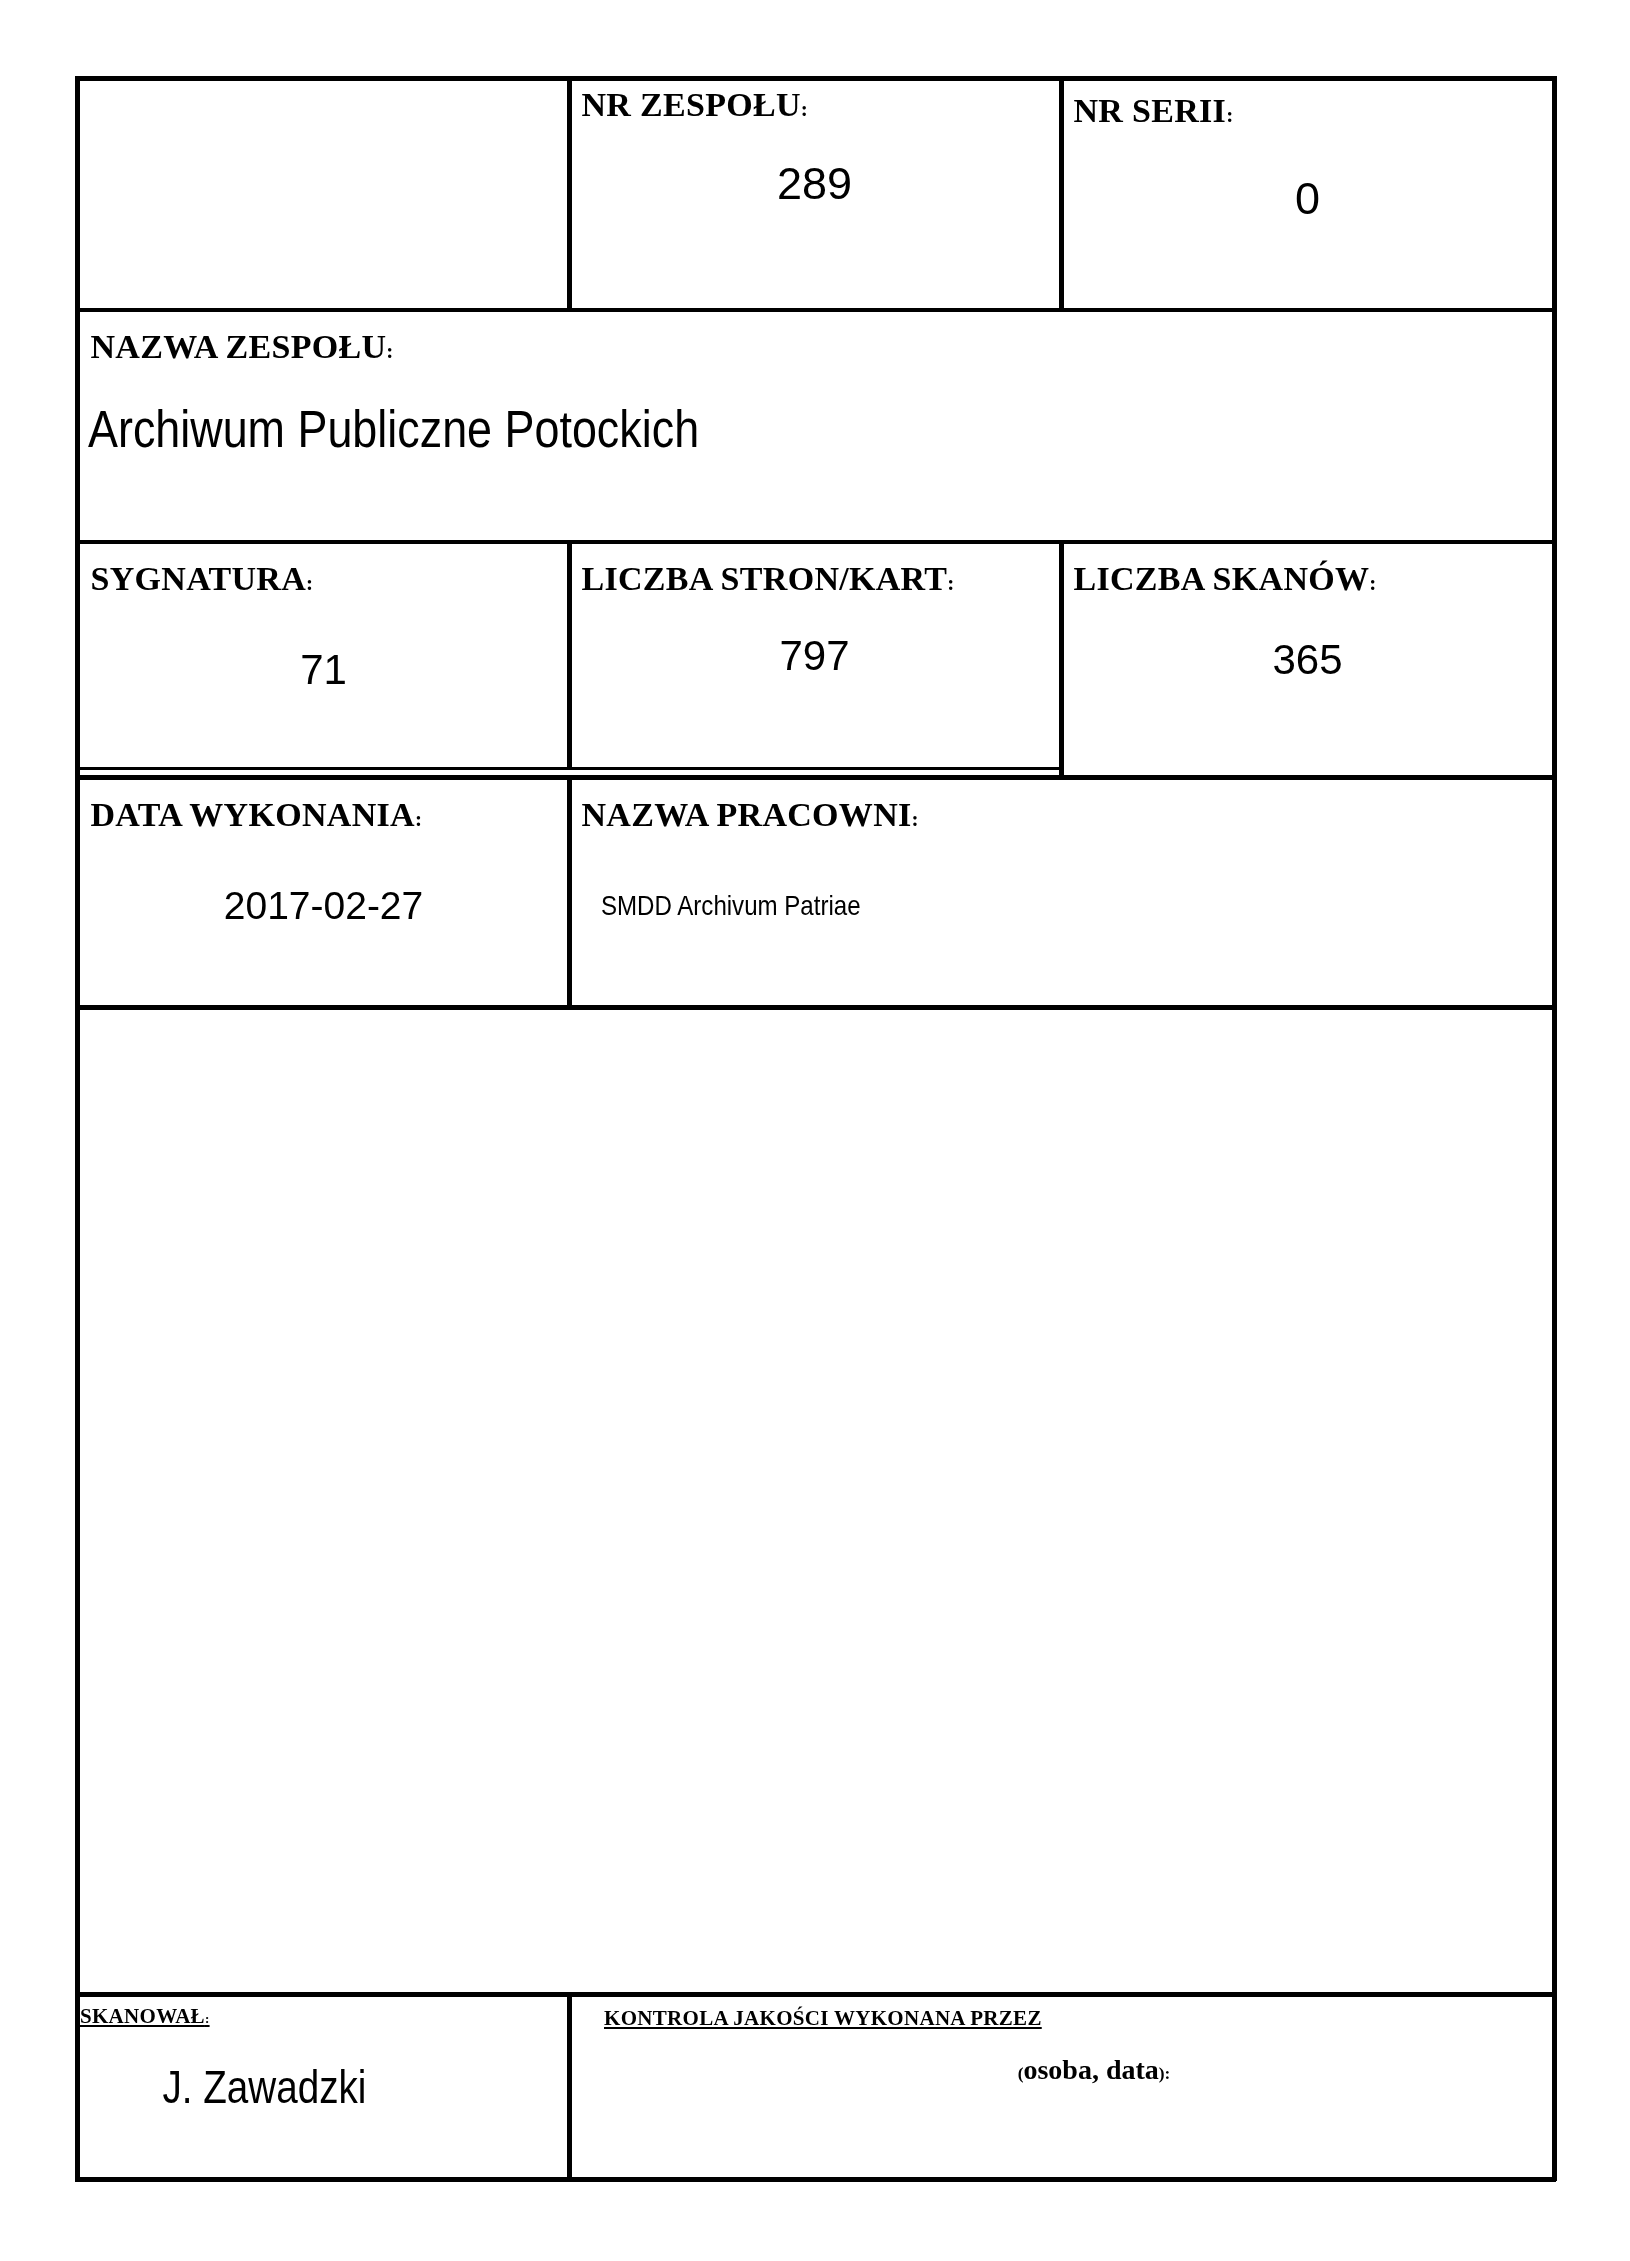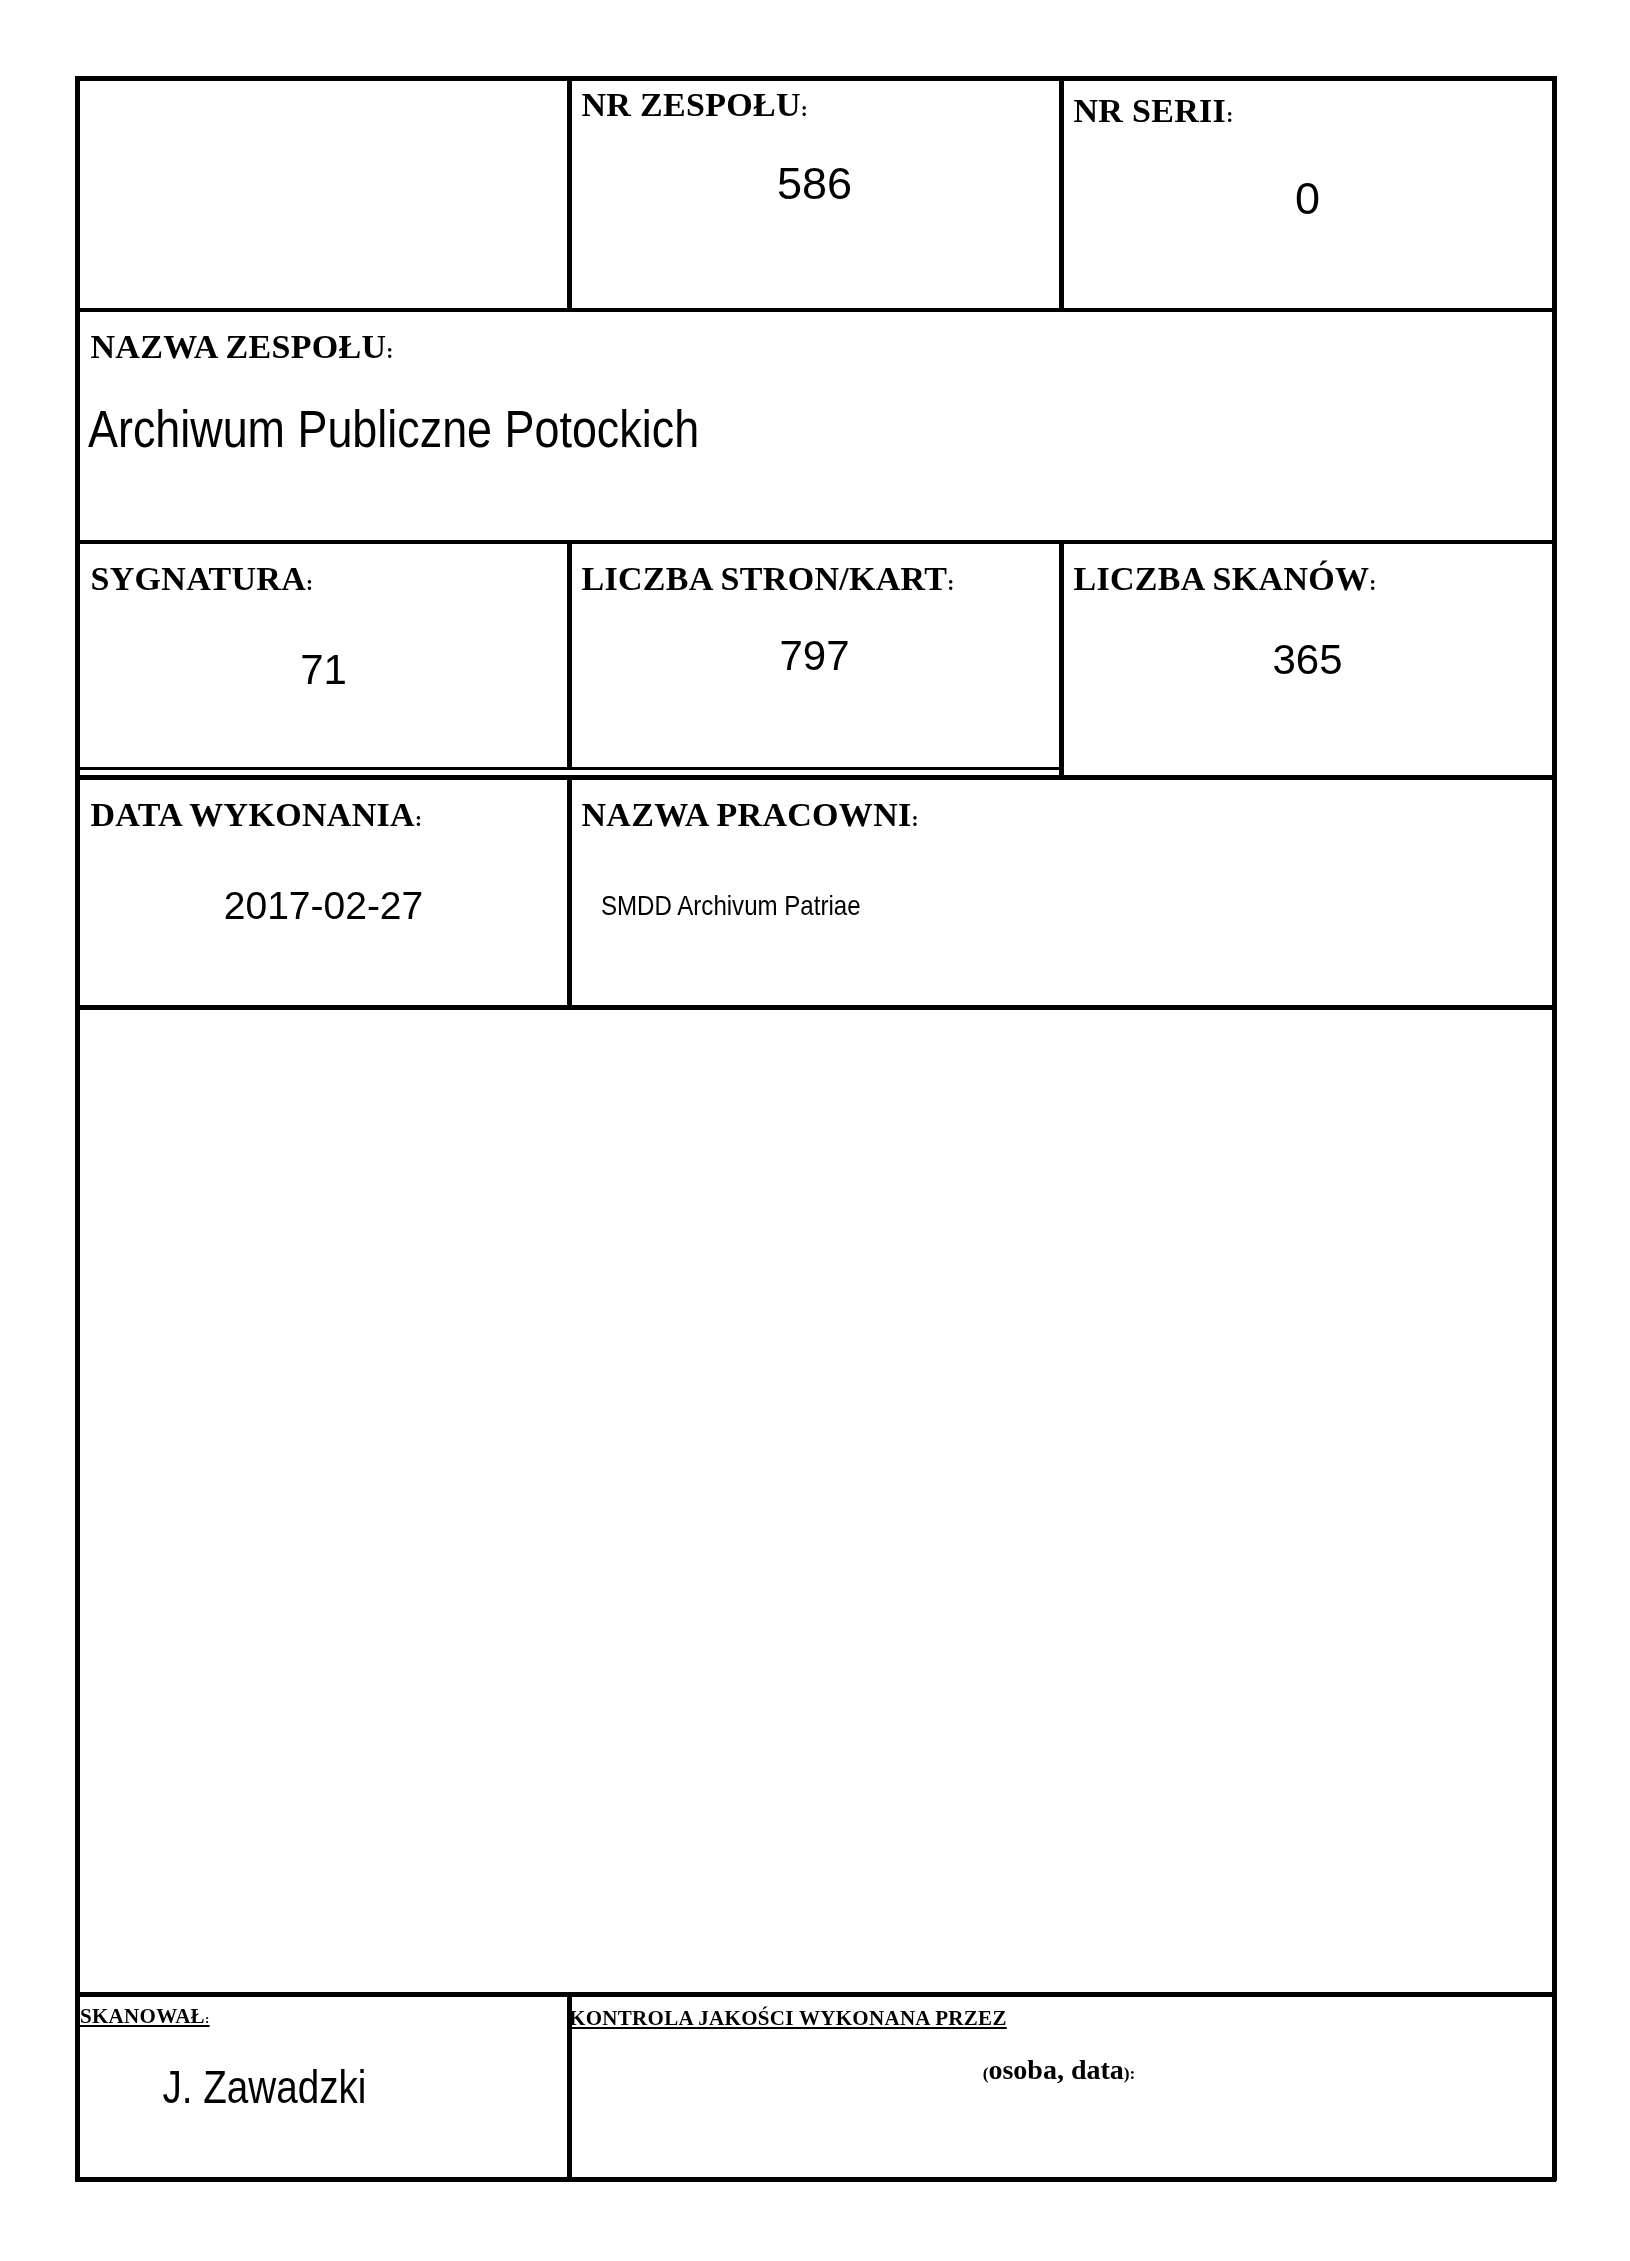--- a/index.html
+++ b/index.html
@@ -55,21 +55,21 @@
   <div class="line" style="left:1059px;top:76px;width:4.6px;height:235px;"></div>
   <div class="line" style="left:567px;top:540px;width:4.6px;height:229px;"></div>
   <div class="line" style="left:1059px;top:540px;width:4.6px;height:239px;"></div>
   <div class="line" style="left:567px;top:775px;width:4.6px;height:235px;"></div>
   <div class="line" style="left:567px;top:1992px;width:4.6px;height:189px;"></div>
 
 
   <div class="cell" style="left:571px;top:70px;width:487px;height:227px;">
     <div class="lbl">NR ZESPOŁU<span class="sm">:</span></div>
     <div class="vwrap">
-        <span class="val num-lg">586</span>
+        <span class="val num-lg">289</span>
       </div>
   </div>
 
   <div class="cell" style="left:1063px;top:76px;width:489px;height:245px;">
     <div class="lbl">NR SERII<span class="sm">:</span></div>
     <div class="vwrap">
         <span class="val num-lg">0</span>
       </div>
   </div>
 
@@ -116,19 +116,19 @@
   </div>
 
 
   <div class="cell" style="left:80px;top:1997px;width:487px;height:180px;">
     <div class="lbl lbl-c" style="top:6.6px;">SKANOWAŁ<span class="sm">:</span></div>
     <div class="vwrap">
         <span id="v-scanned" class="val">J. Zawadzki</span>
       </div>
   </div>
 
-  <div class="cell" style="left:569px;top:1997px;width:980px;height:154px;">
+  <div class="cell" style="left:604px;top:1997px;width:980px;height:154px;">
     <div class="lbl lbl-c" style="top:9.2px;">KONTROLA JAKOŚCI WYKONANA PRZEZ</div>
     <div class="qc-sub lbl-raw"><span class="sm">(</span>osoba, data<span class="sm">)</span><span class="sm">:</span></div>
   </div>
 
 </div>
 
 
 </body></html>

